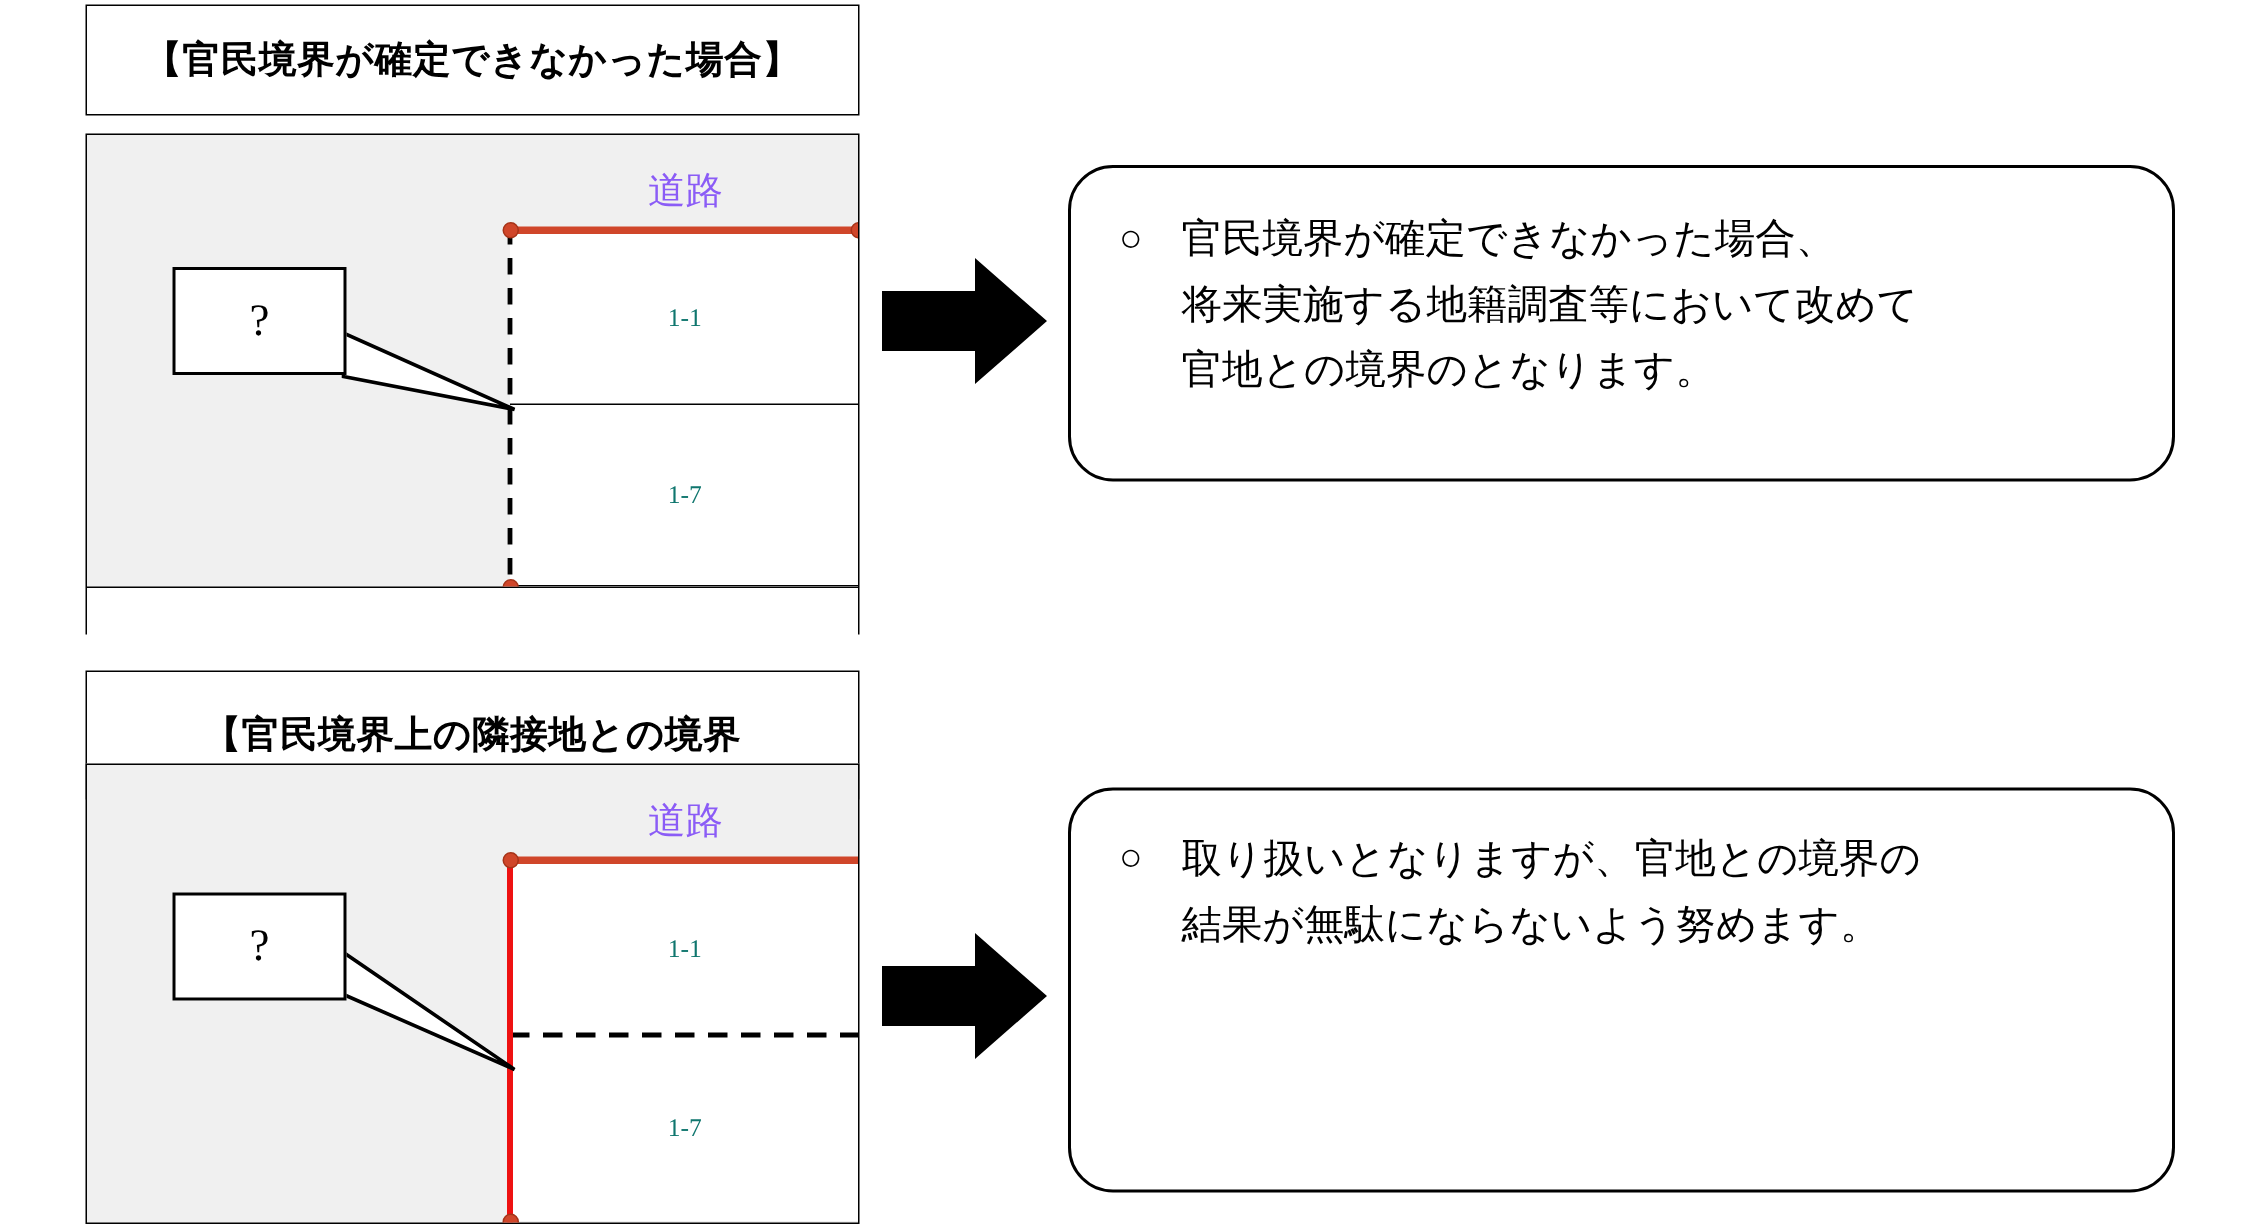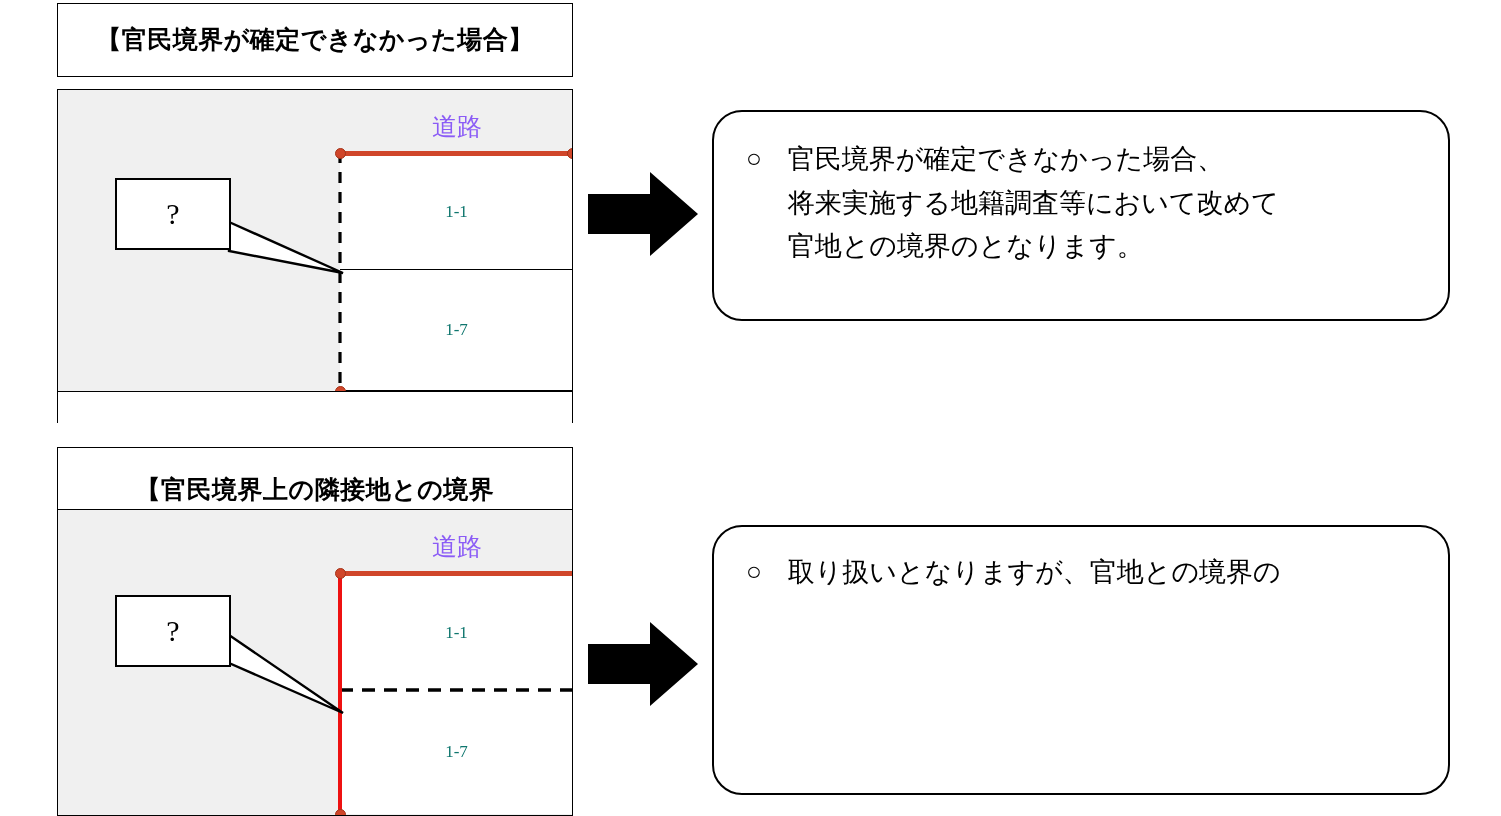--- a/index.html
+++ b/index.html
@@ -263,14 +263,15 @@
     <div><span>官民境界が確定できなかった場合、</span></div>
     <div><span class="u">将来実施する地籍調査等において改めて</span></div>
     <div><span class="u">官地との境界の</span><span>となります。</span></div>
   </div>
 </div>
 
 <div class="note-box" id="note-box-2">
   <div class="note-bullet">○</div>
   <div class="note-text">
     <div><span>取り扱いとなりますが、</span><span class="u">官地との境界の</span></div>
+    <div><span class="u">結果が無駄にならないよう努めます。</span></div>
   </div>
 </div>
 
 </body></html>

